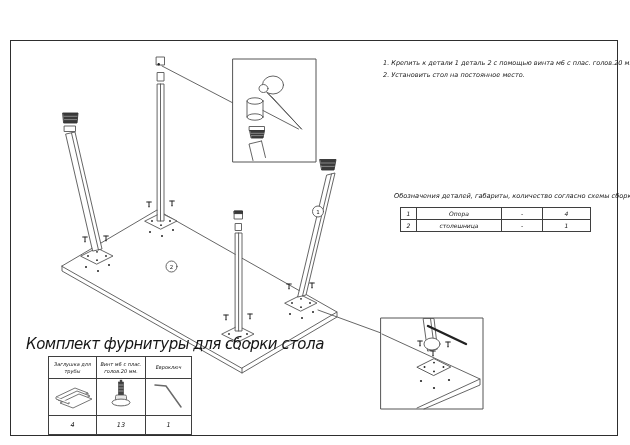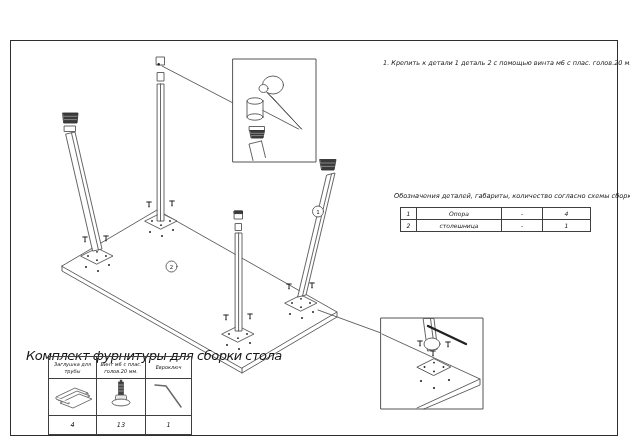--- a/index.html
+++ b/index.html
@@ -26,22 +26,22 @@
     position:absolute; left:400px; top:207px; border-collapse:collapse;
     table-layout:fixed;
   }
   table.parts td {
     border:1px solid #3f3f3f; font-style:italic; font-size:6px; color:#151515;
     text-align:center; height:11px; padding:0; overflow:hidden;
   }
   .c-num{width:15px} .c-name{width:84px} .c-dim{width:40px} .c-qty{width:47px}
 
   .hw-title {
-    position:absolute; left:26px; top:348px;
-    font-style:italic; font-size:13px; letter-spacing:-0.5px;
+    position:absolute; left:26px; top:335px;
+    font-style:italic; font-size:15px; letter-spacing:-0.5px;
     color:#151515; white-space:nowrap;text-align:center;
   }
   table.hw {
     position:absolute; left:48px; top:356px; border-collapse:collapse;
     table-layout:fixed;
   }
   table.hw td {
     border:1px solid #3f3f3f; text-align:center; vertical-align:middle;
     padding:0; font-style:italic; color:#151515; overflow:hidden;
   }
@@ -189,20 +189,21 @@
           <circle cx="421" cy="381" r="1.1"></circle>
             <circle cx="434" cy="388" r="1.1"></circle>
             <circle cx="449" cy="380" r="1.1"></circle>
         </g>
       </g>
     </g>
   </svg>
 
   <div class="instr">
     <div>1. Крепить к детали 1 деталь 2 с помощью винта м6 с плас. голов.20 мм.</div>
+    <div>2. Установить стол на постоянное место.</div>
   </div>
 
   <div class="parts-title">Обозначения деталей, габариты, количество согласно схемы сборки</div>
   <table class="parts">
     <tbody>
         <tr>
       <td class="c-num">1</td>
       <td class="c-name">Опора</td>
       <td class="c-dim">-</td>
       <td class="c-qty">4</td>

